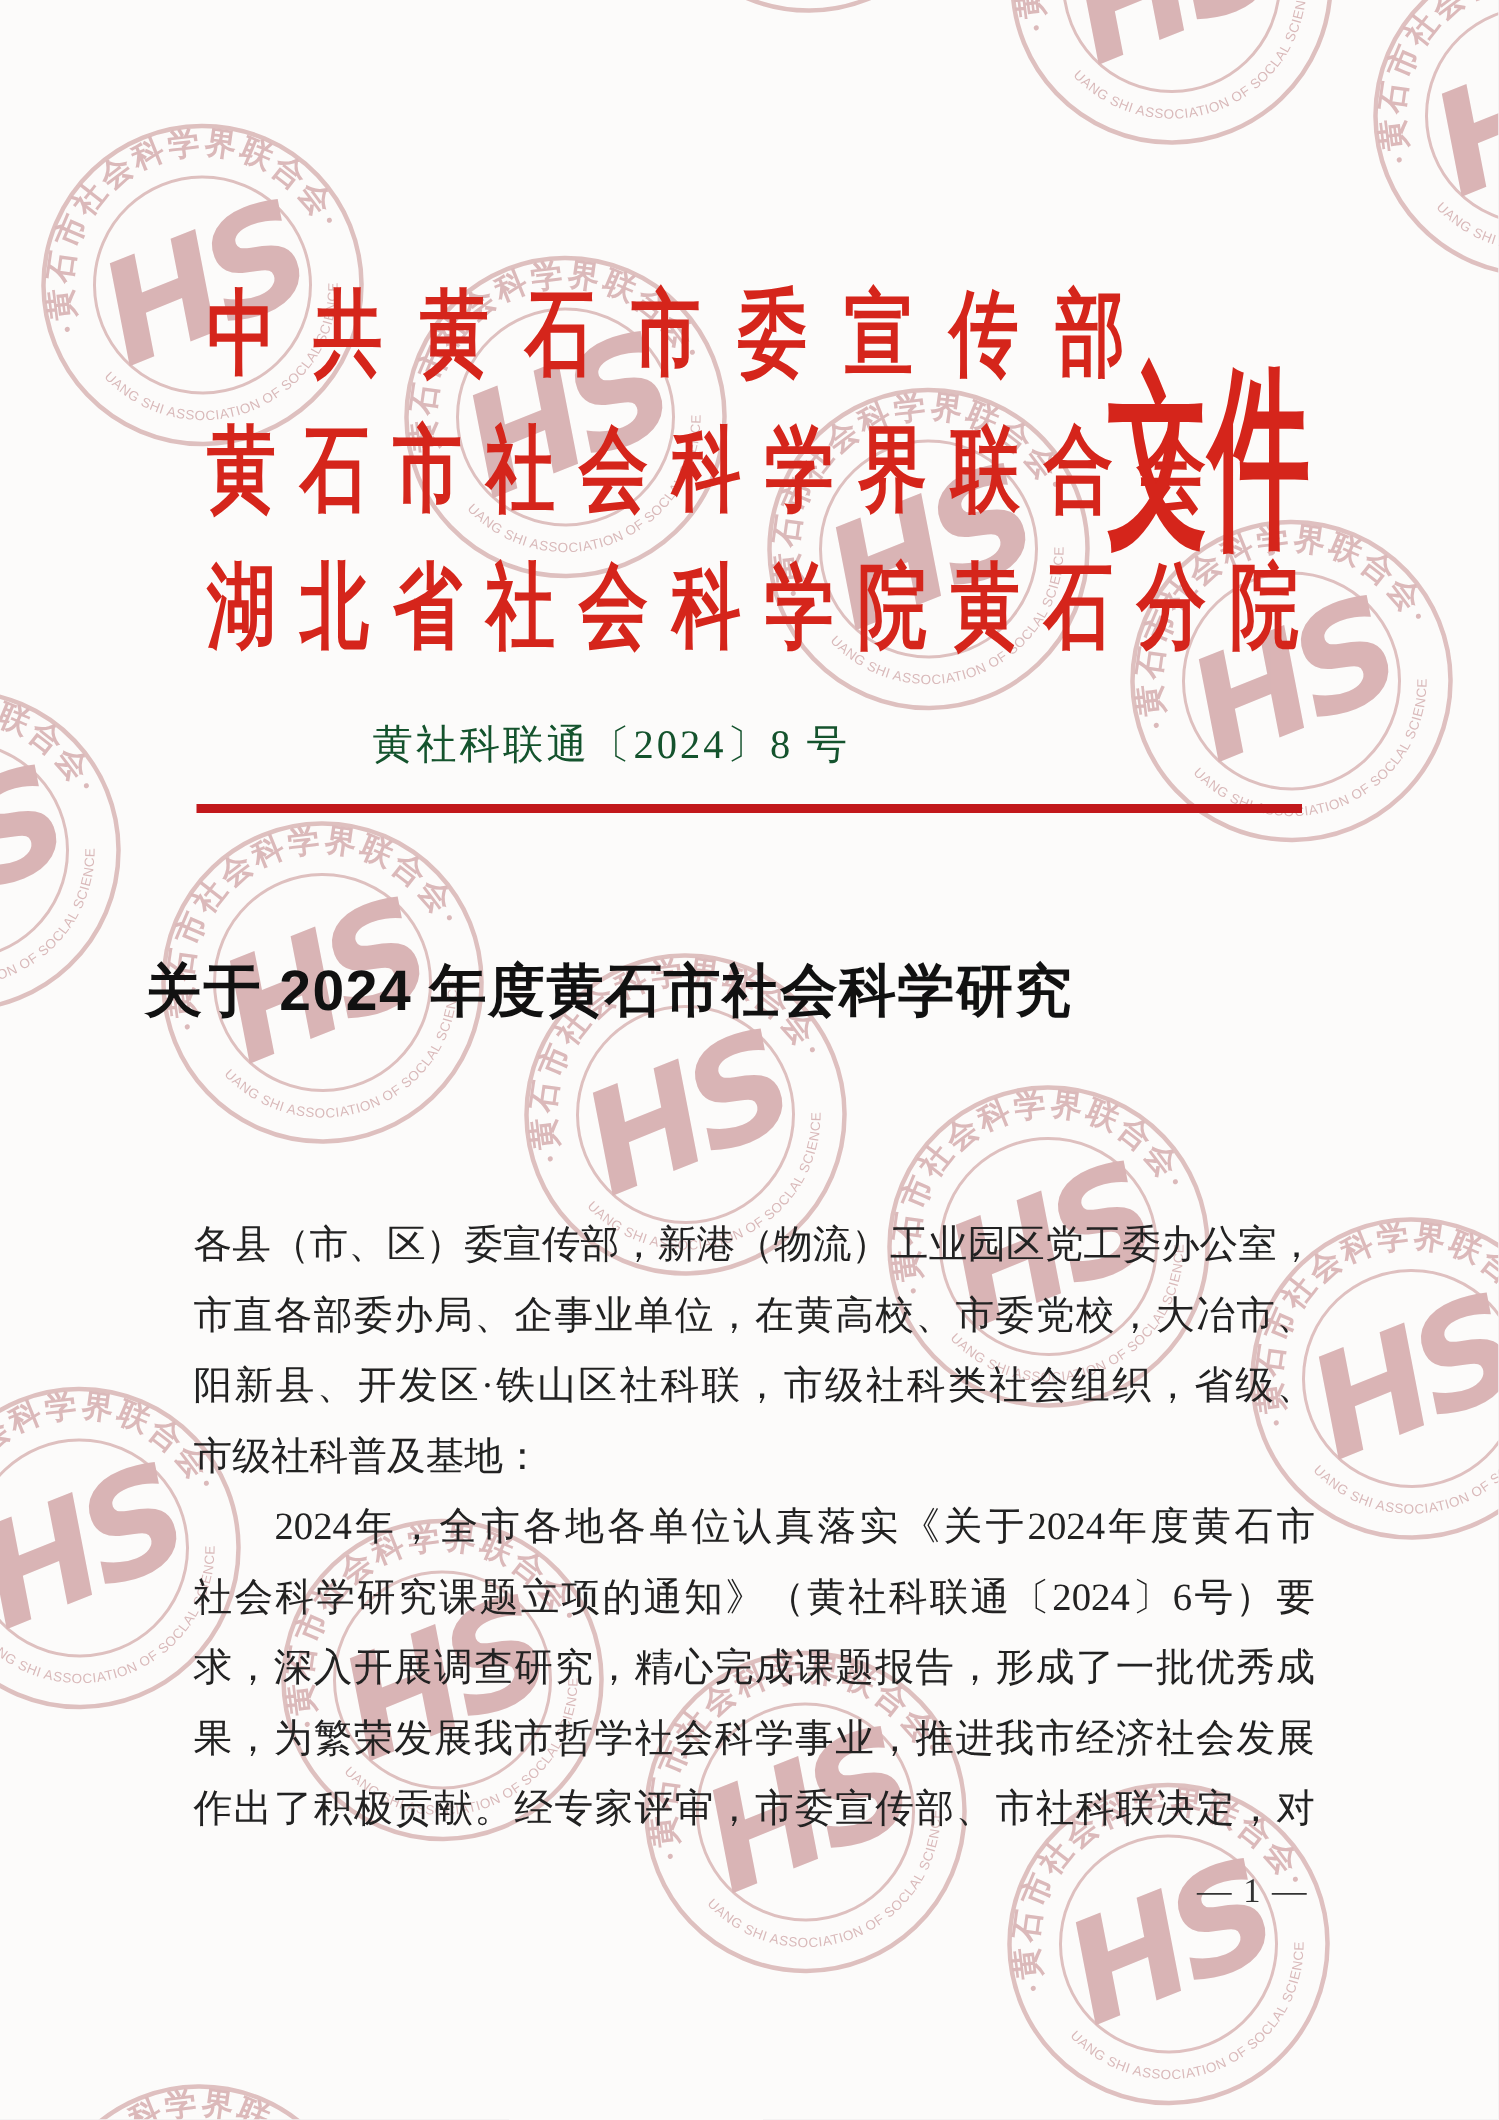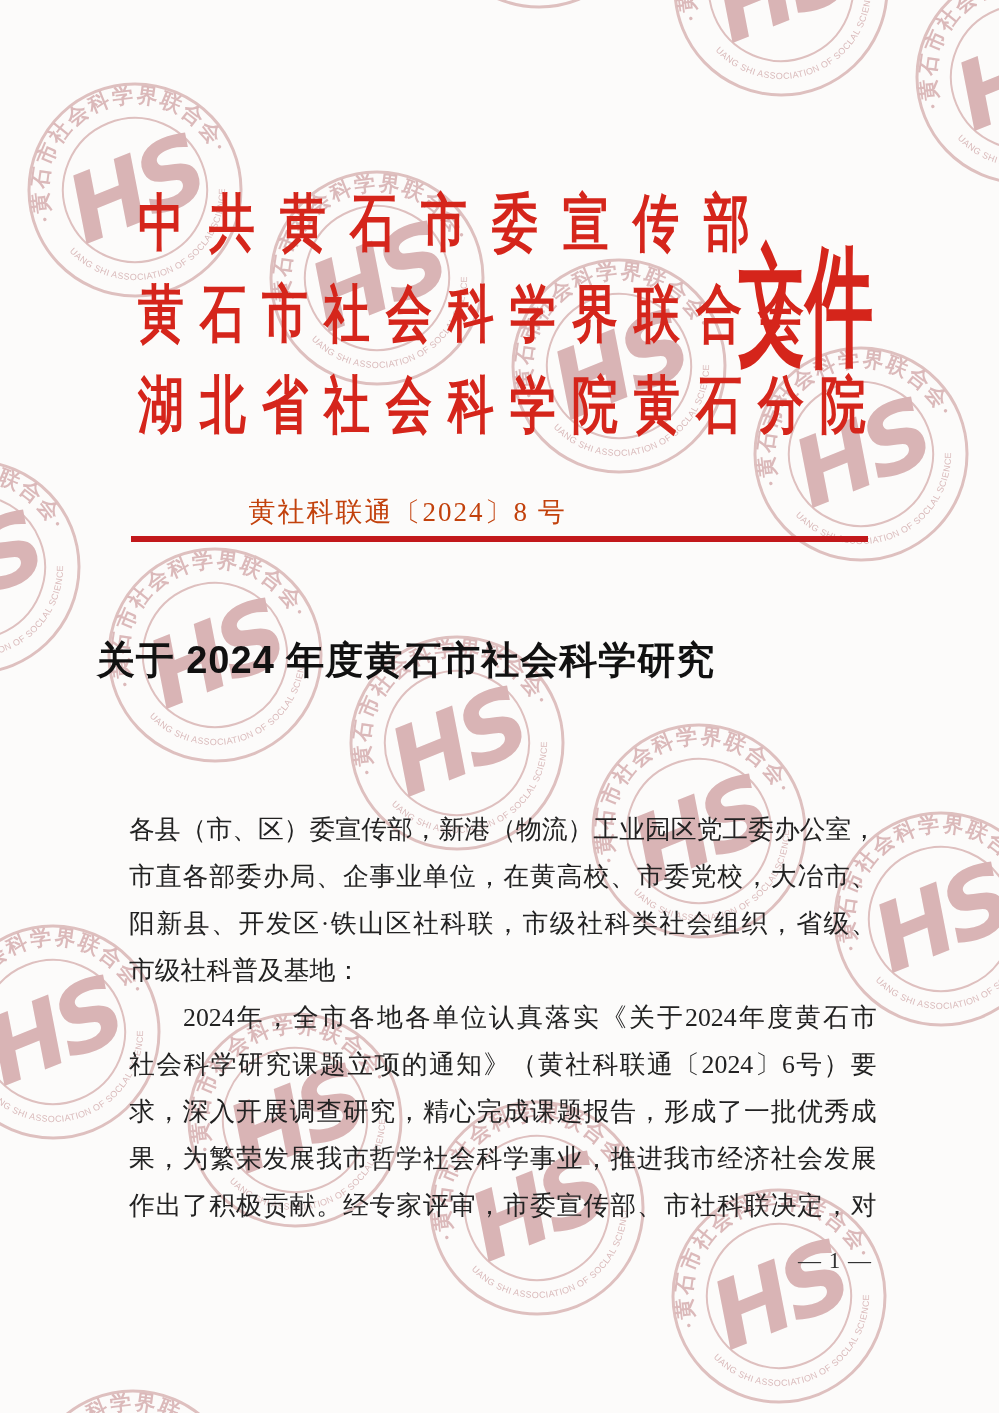--- a/index.html
+++ b/index.html
@@ -37,21 +37,21 @@
     color:#d5251b;font-weight:bold;font-size:62px;line-height:1;
   }
   .org-line span{display:inline-block;transform:scaleX(.74);}
   #doc-type{
     position:absolute;left:738px;top:242px;
     font-size:130px;line-height:1;font-weight:bold;color:#d5251b;
     transform:scaleX(.52);transform-origin:0 0;white-space:nowrap;
   }
   #doc-number{
     position:absolute;left:0;top:478px;width:815px;
-    text-align:center;font-size:27px;color:#c2410c;letter-spacing:2px;margin-top:16px;
+    text-align:center;font-size:27px;color:#14532d;letter-spacing:2px;
   }
   #red-line{
     position:absolute;left:131px;top:536px;width:737px;height:6px;
     background:#c2181b;
   }
   .title-line{
     position:absolute;left:0;width:812px;text-align:center;
     font-family:"Liberation Sans","DejaVu Sans",sans-serif;
     font-weight:700;font-size:38px;color:#111;letter-spacing:1px;
   }

